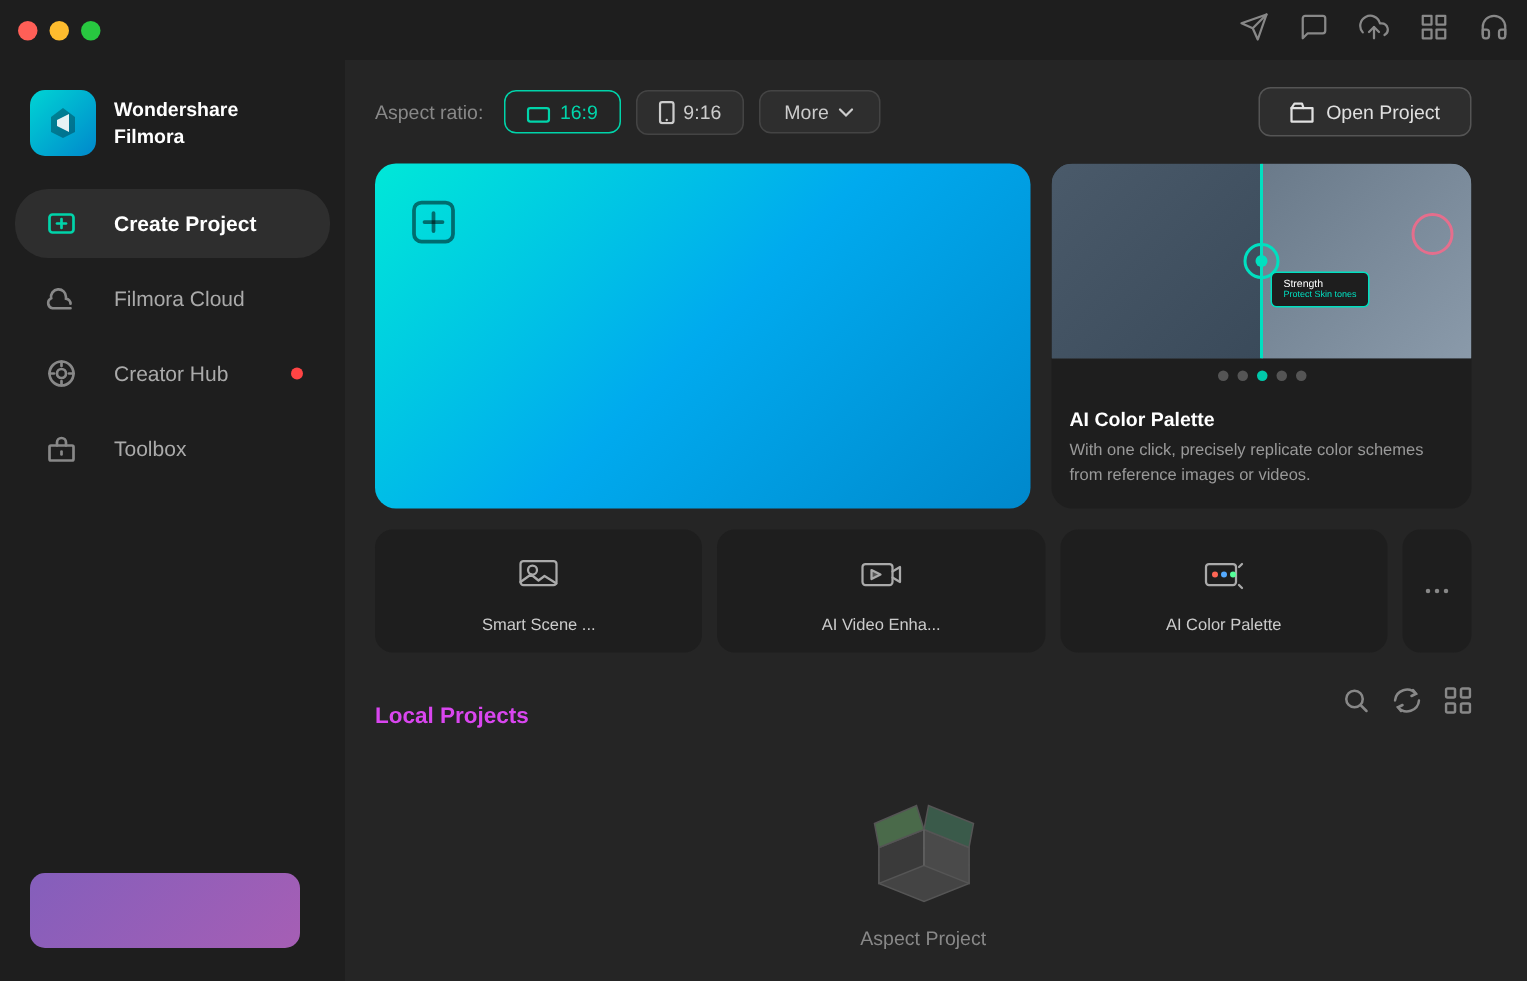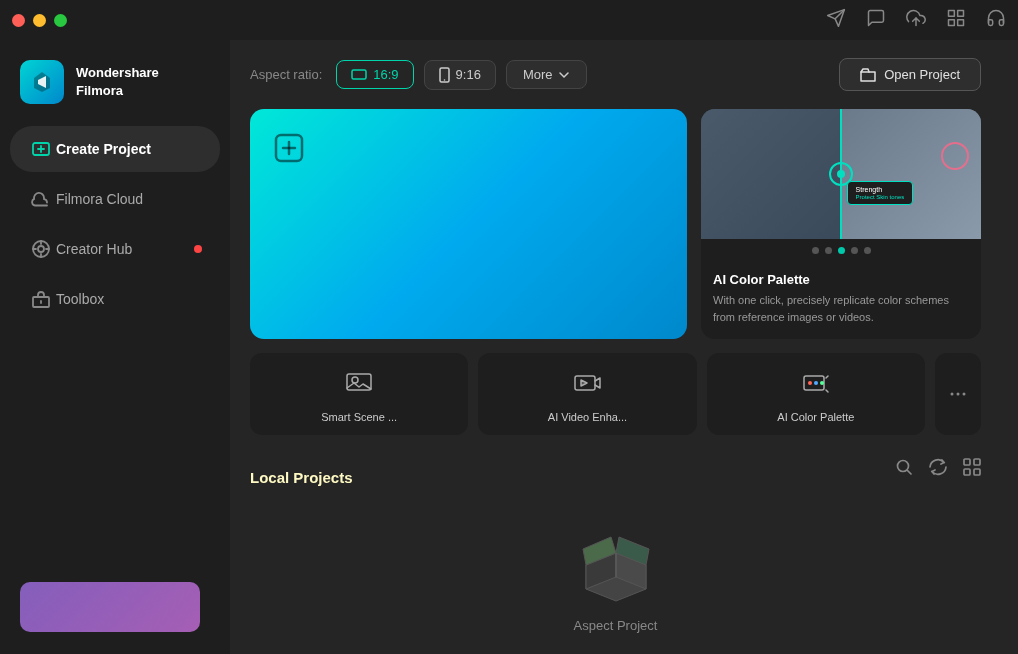--- a/index.html
+++ b/index.html
@@ -80,21 +80,21 @@
     }
     .logo-text {
       color: #fff;
       font-size: 14px;
       font-weight: 600;
       line-height: 1.3;
     }
     .nav-item {
       display: flex;
       align-items: center;
-      gap: 4px;
+      gap: 24px;
       padding: 12px 20px;
       cursor: pointer;
       border-radius: 22px;
       margin: 2px 10px;
       position: relative;
       color: #aaa;
       font-size: 14px;
       font-weight: 500;
     }
     .nav-item.active {
@@ -149,21 +149,21 @@
       margin-bottom: 18px;
       gap: 10px;
     }
     .aspect-label {
       color: #888;
       font-size: 13px;
       margin-right: 4px;
     }
     .aspect-btn {
       display: flex;
-      align-items: center;
+      align-items: flex-end;
       gap: 6px;
       padding: 6px 14px;
       border-radius: 8px;
       border: 1.5px solid #00d4aa;
       background: transparent;
       color: #fff;
       font-size: 13px;
       cursor: pointer;
     }
     .aspect-btn-plain {
@@ -326,21 +326,21 @@
     }
 
     
     .local-projects-header {
       display: flex;
       align-items: center;
       margin-bottom: 14px;
       flex-shrink: 0;
     }
     .local-projects-title {
-      color: #fef9c3;
+      color: #d946ef;
       font-size: 15px;
       font-weight: 600;
       margin-top: 16px;
     }
     .local-projects-actions {
       margin-left: auto;
       display: flex;
       gap: 16px;
       align-items: center;
     }

